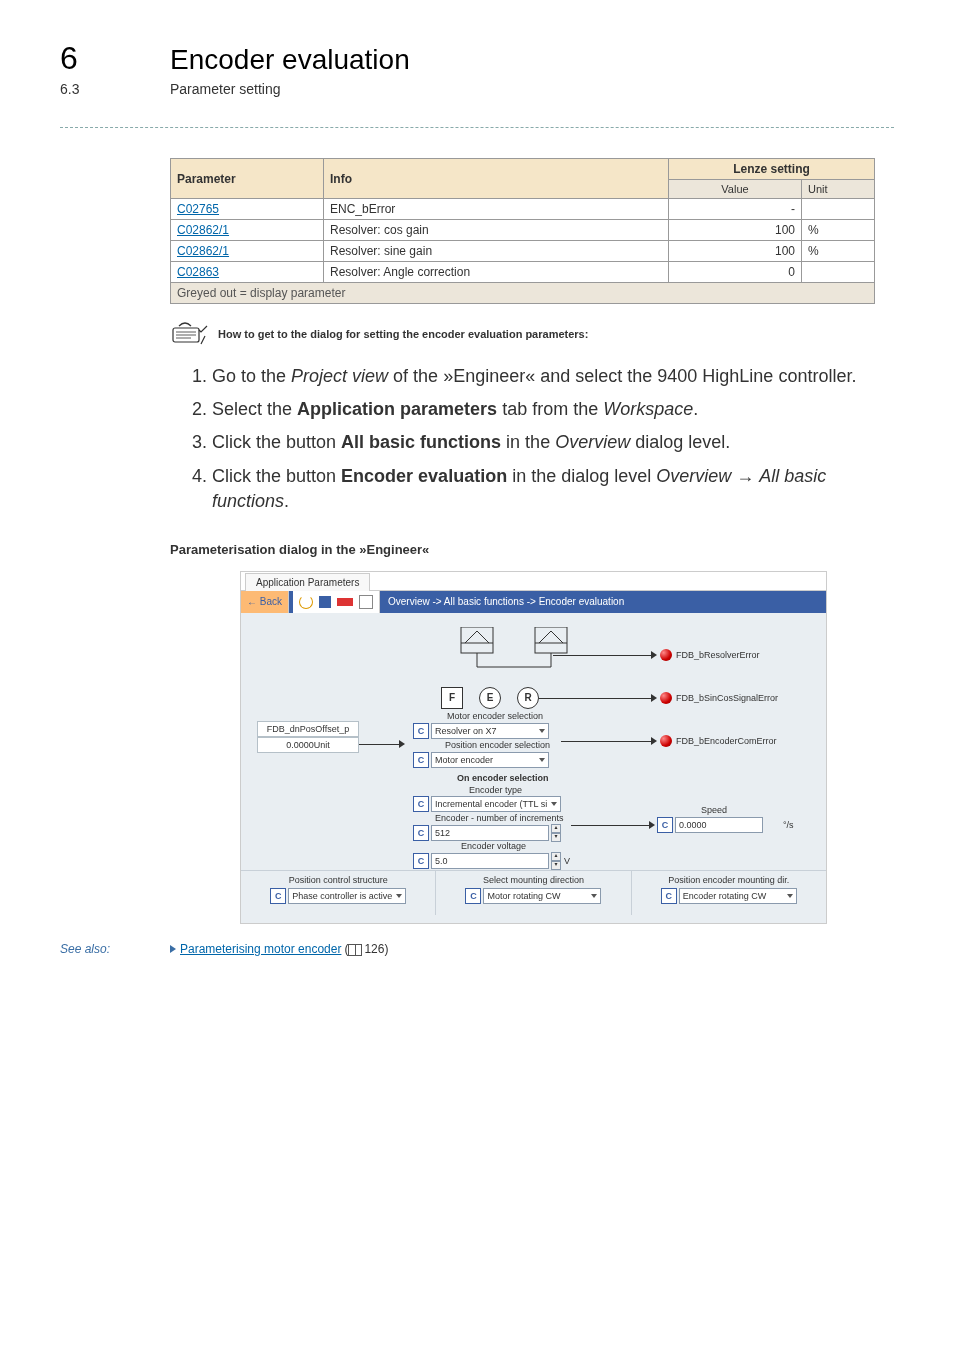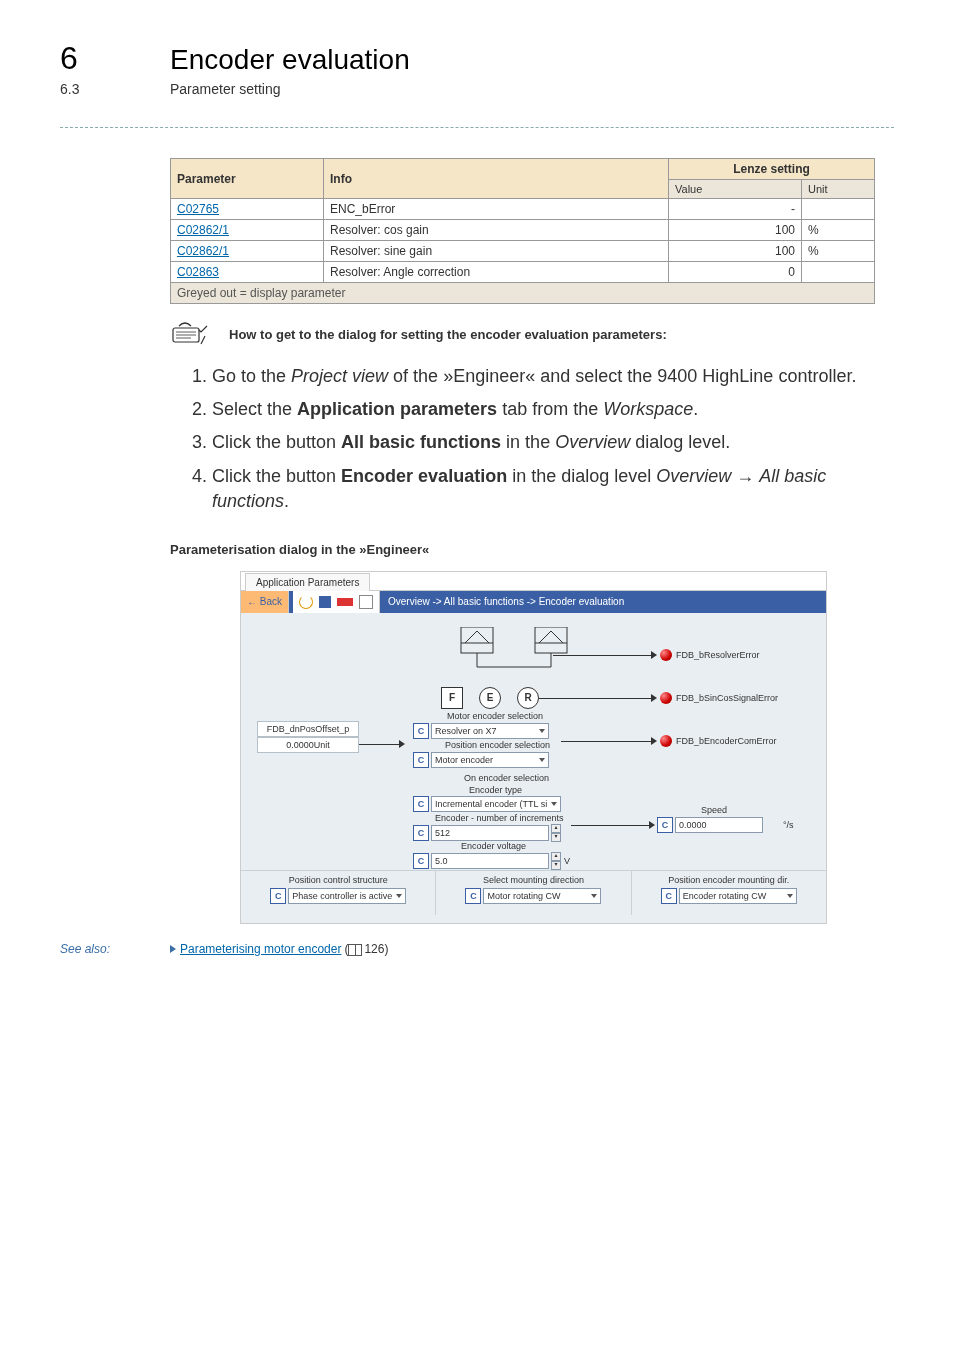--- a/index.html
+++ b/index.html
@@ -62,21 +62,21 @@
     padding: 3px 6px;
     text-align: left;
   }
   .param-table th {
     background: #f5e6c8;
     font-weight: bold;
   }
   .param-table th.sub {
     background: #ece6da;
     font-weight: normal;
-    text-align: left;
+    text-align: center;
     font-size: 11px;
   }
   .param-table td.value {
     text-align: right;
   }
   .param-table td.link {
     color: #0066aa;
     text-decoration: underline;
   }
   .param-table td.display-row {
@@ -89,22 +89,22 @@
     margin: 18px 0 10px 110px;
   }
   .howto-icon {
     width: 42px;
     display: flex;
     justify-content: center;
     align-items: center;
   }
   .howto-text {
     font-weight: bold;
-    font-size: 13px;
-    margin-left: 17px;
+    font-size: 11px;
+    margin-left: 6px;
   }
   .steps {
     margin-left: 152px;
     padding: 0;
     list-style: decimal;
     font-size: 18px;
   }
   .steps li {
     margin-bottom: 8px;
     line-height: 1.4;
@@ -488,21 +488,21 @@
       </div>
       <div class="ss-label" style="left:204px; top:127px">Position encoder selection</div>
       <div class="ss-dd" style="left:172px; top:139px">
         <span class="ss-c-btn">C</span>
         <span class="ss-field">
             <span>Motor encoder</span>
             <span class="ss-dd-arrow"></span>
           </span>
       </div>
 
-      <div class="ss-label" style="left:223px; top:160px; font-weight:normal">On encoder selection</div>
+      <div class="ss-label" style="left:216px; top:160px; font-weight:bold">On encoder selection</div>
       <div class="ss-label" style="left:228px; top:172px">Encoder type</div>
       <div class="ss-dd" style="left:172px; top:183px">
         <span class="ss-c-btn">C</span>
         <span class="ss-field">
             <span>Incremental encoder (TTL si</span>
             <span class="ss-dd-arrow"></span>
           </span>
       </div>
       <div class="ss-label" style="left:194px; top:200px">Encoder - number of increments</div>
       <div class="ss-dd" style="left:172px; top:211px">

